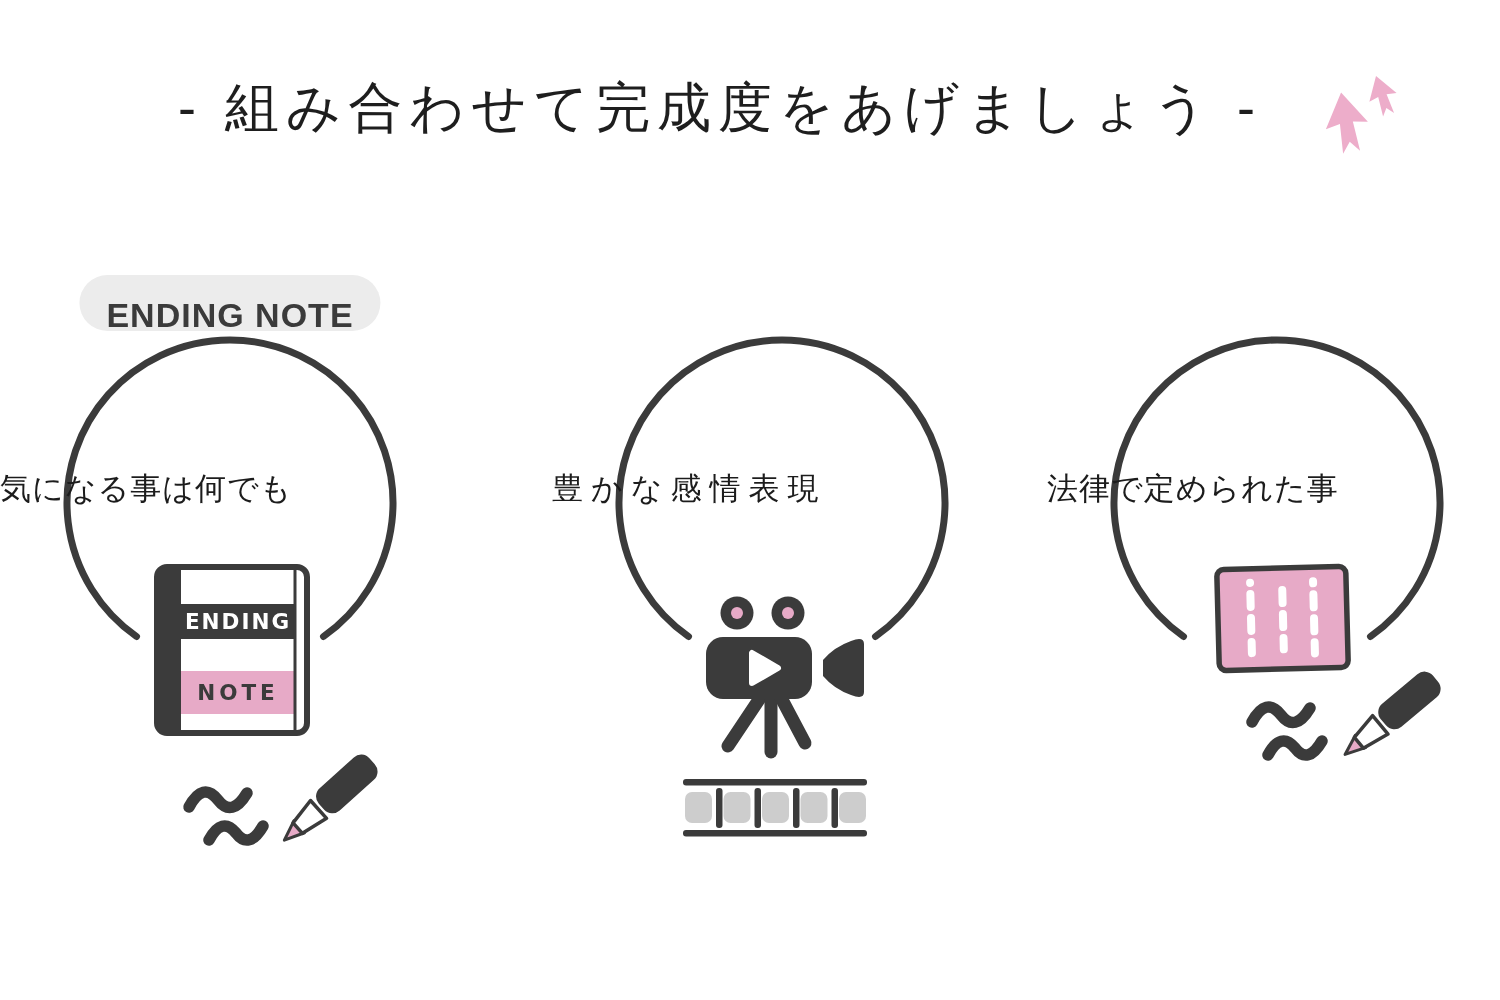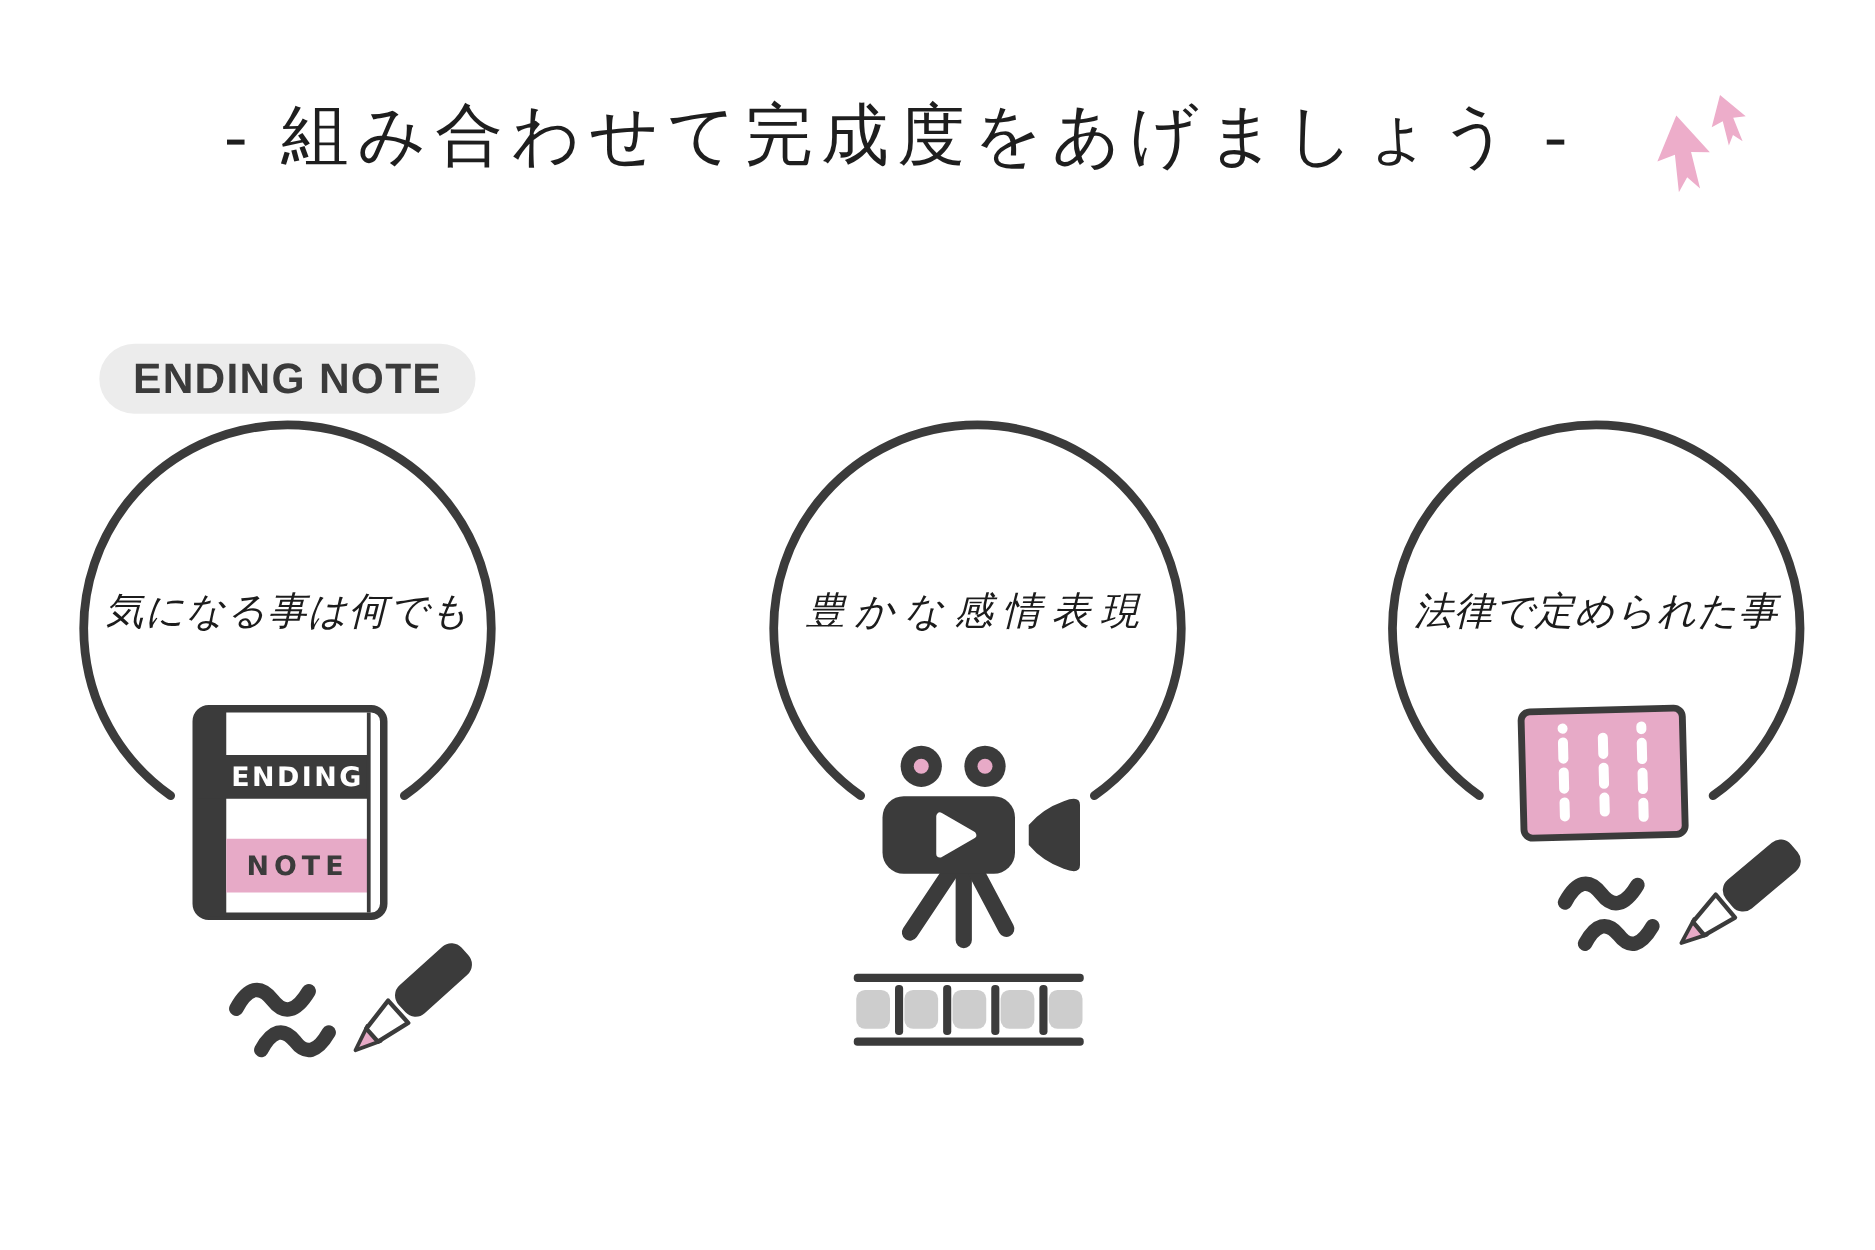--- a/index.html
+++ b/index.html
@@ -9,21 +9,21 @@
     background: #ffffff;
     overflow: hidden;
     font-family: "Liberation Sans", sans-serif;
   }
   svg { overflow: visible; display: block; }
 
   .title {
     position: absolute;
     left: 0; right: 60px; top: 72px;
     text-align: center;
-    font-family: Liberation Serif, serif;
+    font-family: Liberation Sans, sans-serif;
     font-size: 54px;
     font-weight: 500;
     letter-spacing: 7px;
     color: #1e1e1e;
     white-space: nowrap;
   }
   .title-arrows {
     position: absolute;
     left: 1322px; top: 66px;
     width: 90px; height: 110px;
@@ -41,48 +41,47 @@
 
   .badge {
     position: absolute;
     top: 5px;
     left: 50%;
     transform: translateX(-50%);
     background: #ececec;
     border-radius: 29px;
     height: 56px;
     line-height: 57px;
-    padding: 0 27px;
+    padding: 12px 27px;
     font-size: 34px;
     font-weight: bold;
     letter-spacing: 1px;
     color: #3b3b3b;
     white-space: nowrap;
   }
 
   .ring {
     position: absolute;
     top: 65px;
     left: 50%;
     margin-left: -170px;
     width: 340px;
     height: 320px;
   }
 
   .desc {
     position: absolute;
     top: 198px;
     width: 100%;
-    text-align: center;
+    text-align: left;
     font-family: "Liberation Serif", serif;
     font-size: 31px;
     color: #1c1c1c;
     letter-spacing: 1px;
     white-space: nowrap;
-    font-style: italic;
   }
   .card-2 .desc { letter-spacing: 8px; }
 
   .icon-abs { position: absolute; }
 
   .book-label-top {
     font-family: "DejaVu Sans", sans-serif;
     font-size: 21.5px;
     font-weight: bold;
     letter-spacing: 2px;

